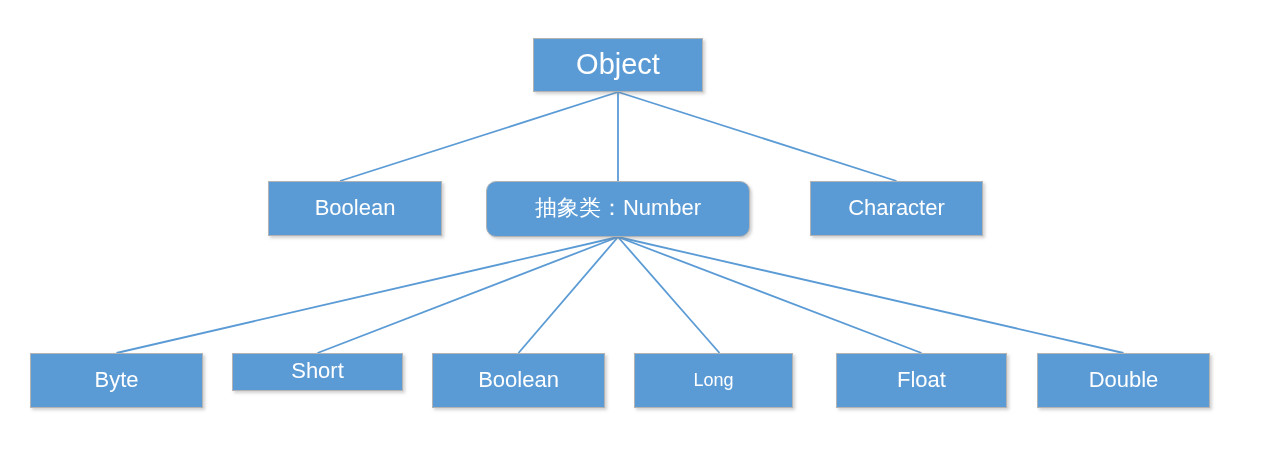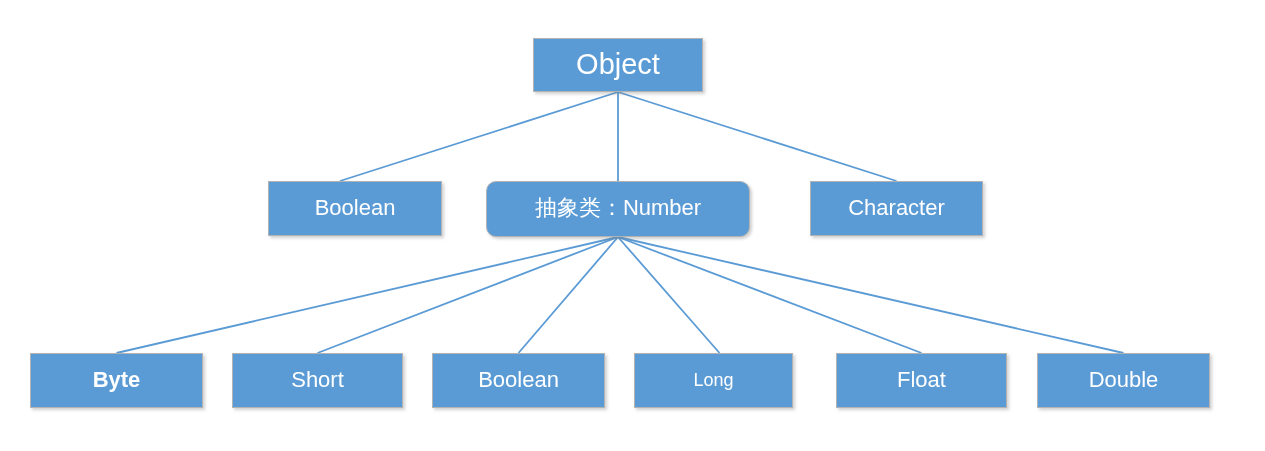--- a/index.html
+++ b/index.html
@@ -62,24 +62,24 @@
       </div>
       <div class="node" style="left: 268px; top: 181px; width: 174px; height: 55px; background: rgb(91, 155, 213); border-color: rgb(179, 179, 179); color: rgb(255, 255, 255); font-size: 22px;">
         <span class="label">Boolean</span>
       </div>
       <div class="node" style="left: 486px; top: 181px; width: 264px; height: 56px; background: rgb(91, 155, 213); border-color: rgb(179, 179, 179); color: rgb(255, 255, 255); font-size: 22px; border-radius: 10px;">
         <span class="label">抽象类：Number</span>
       </div>
       <div class="node" style="left: 810px; top: 181px; width: 173px; height: 55px; background: rgb(91, 155, 213); border-color: rgb(179, 179, 179); color: rgb(255, 255, 255); font-size: 22px;">
         <span class="label">Character</span>
       </div>
-      <div class="node" style="left: 30px; top: 353px; width: 173px; height: 55px; background: rgb(91, 155, 213); border-color: rgb(179, 179, 179); color: rgb(255, 255, 255); font-size: 22px; font-weight: bold;">
+      <div class="node" style="left: 30px; top: 353px; width: 173px; height: 55px; background: rgb(91, 155, 213); border-color: rgb(179, 179, 179); color: rgb(255, 255, 255); font-size: 22px;">
         <span class="label">Byte</span>
       </div>
-      <div class="node" style="left: 232px; top: 353px; width: 171px; height: 55px; background: rgb(91, 155, 213); border-color: rgb(179, 179, 179); color: rgb(255, 255, 255); font-size: 22px;">
+      <div class="node" style="left: 232px; top: 353px; width: 171px; height: 38px; background: rgb(91, 155, 213); border-color: rgb(179, 179, 179); color: rgb(255, 255, 255); font-size: 22px;">
         <span class="label">Short</span>
       </div>
       <div class="node" style="left: 432px; top: 353px; width: 173px; height: 55px; background: rgb(91, 155, 213); border-color: rgb(179, 179, 179); color: rgb(255, 255, 255); font-size: 22px;">
         <span class="label">Boolean</span>
       </div>
       <div class="node" style="left: 634px; top: 353px; width: 159px; height: 55px; background: rgb(91, 155, 213); border-color: rgb(179, 179, 179); color: rgb(255, 255, 255); font-size: 18px;">
         <span class="label">Long</span>
       </div>
       <div class="node" style="left: 836px; top: 353px; width: 171px; height: 55px; background: rgb(91, 155, 213); border-color: rgb(179, 179, 179); color: rgb(255, 255, 255); font-size: 22px;">
         <span class="label">Float</span>

